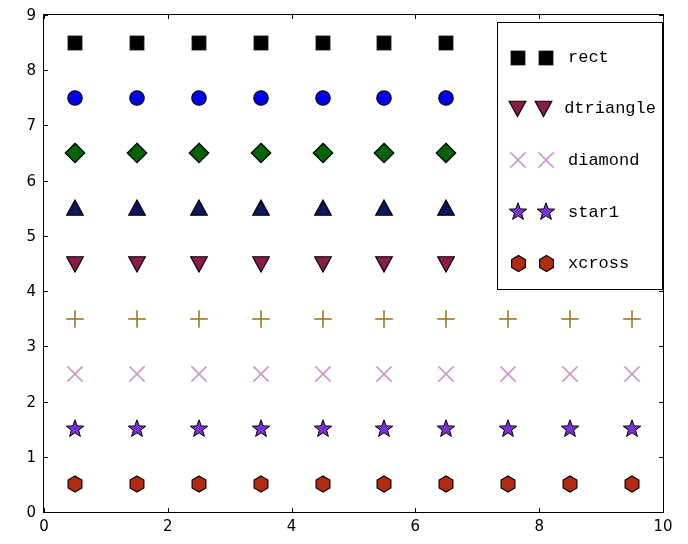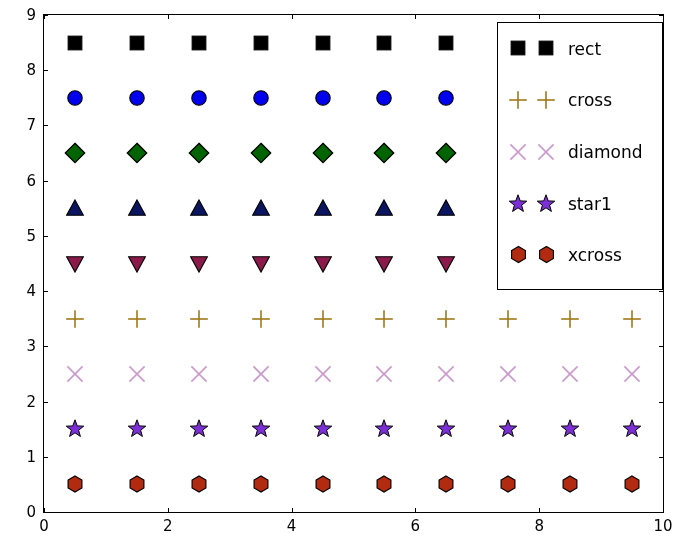--- a/index.html
+++ b/index.html
@@ -115,22 +115,23 @@
     right: 0;
     bottom: 0;
     padding: 4px 6px 4px 6px;
     box-sizing: border-box;
     display: flex;
     flex-direction: column;
     justify-content: space-around;
   }
   .legend-row {
     display: flex;
-    align-items: flex-start;
+    align-items: flex-end;
     height: 28px;
+    font-family: Liberation Mono, monospace;
   }
   .legend-handle {
     width: 28px;
     display: flex;
     align-items: center;
     justify-content: center;
     line-height: 0;
   }
   .legend-label {
     font-size: 17px;
@@ -542,36 +543,30 @@
           </span>
           <span class="legend-handle">
             <svg width="18" height="18" viewBox="0 0 100 100">
               <rect x="12" y="12" width="76" height="76" fill="#000000" stroke="#000000" stroke-width="6"></rect>
             </svg>
           </span>
           <span class="legend-label">rect</span>
         </div>
         <div class="legend-row">
           <span class="legend-handle">
-            <svg width="20" height="20" viewBox="0 0 100 100">
-              <g stroke="#a07818" stroke-width="8">
-                <line x1="50" y1="6" x2="50" y2="94"></line>
-                <line x1="6" y1="50" x2="94" y2="50"></line>
-              </g>
-            </svg>
-          </span>
-          <span class="legend-handle">
-            <svg width="20" height="20" viewBox="0 0 100 100">
-              <g stroke="#a07818" stroke-width="8">
-                <line x1="50" y1="6" x2="50" y2="94"></line>
-                <line x1="6" y1="50" x2="94" y2="50"></line>
-              </g>
-            </svg>
-          </span>
-          <span class="legend-label">cross</span>
+            <svg width="19" height="19" viewBox="0 0 100 100">
+              <polygon points="6,12 94,12 50,92" fill="#8b1a4a" stroke="#000000" stroke-width="6"></polygon>
+            </svg>
+          </span>
+          <span class="legend-handle">
+            <svg width="19" height="19" viewBox="0 0 100 100">
+              <polygon points="6,12 94,12 50,92" fill="#8b1a4a" stroke="#000000" stroke-width="6"></polygon>
+            </svg>
+          </span>
+          <span class="legend-label">dtriangle</span>
         </div>
         <div class="legend-row">
           <span class="legend-handle">
             <svg width="20" height="20" viewBox="0 0 100 100">
               <g stroke="#cc99cc" stroke-width="8">
                 <line x1="12" y1="12" x2="88" y2="88"></line>
                 <line x1="88" y1="12" x2="12" y2="88"></line>
               </g>
             </svg>
           </span>

